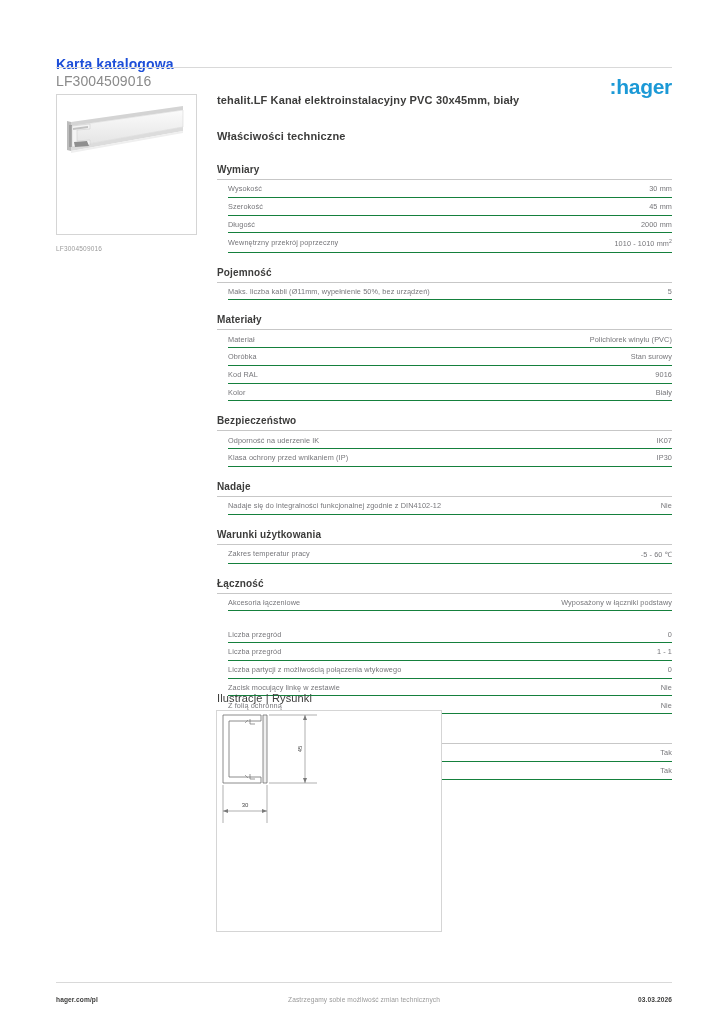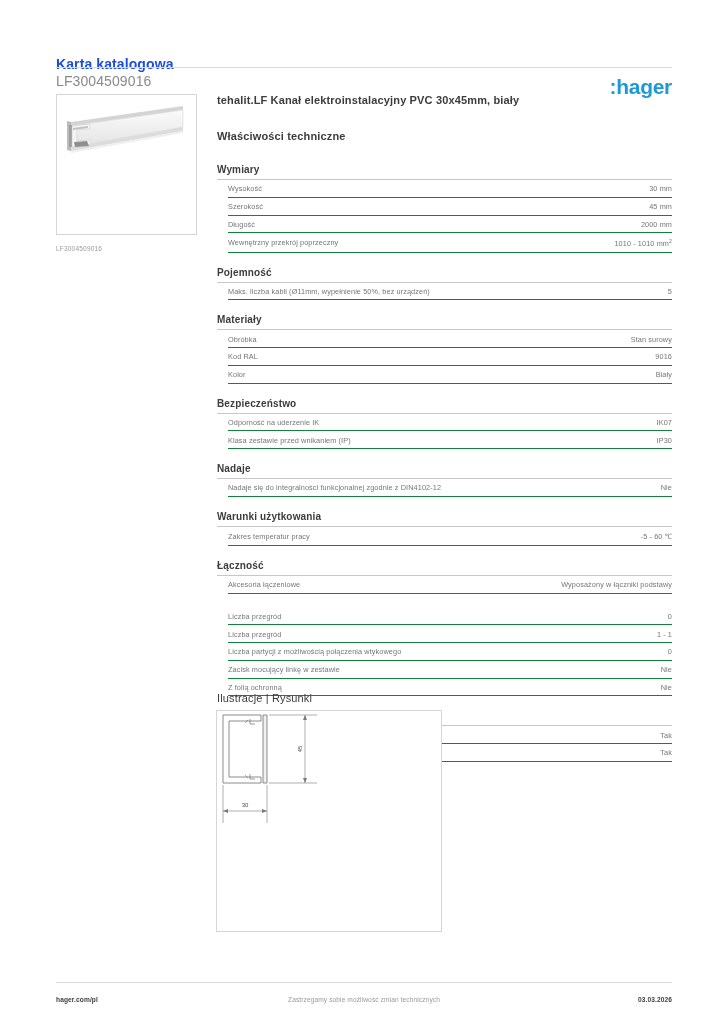--- a/index.html
+++ b/index.html
@@ -176,40 +176,44 @@
         <div class="section">
           <div class="section-head">Pojemność</div>
           <div class="row">
             <span class="label">Maks. liczba kabli (Ø11mm, wypełnienie 50%, bez urządzeń)</span>
             <span class="value">5</span>
           </div>
         </div>
         <div class="section">
           <div class="section-head">Materiały</div>
           <div class="row">
+            <span class="label">Materiał</span>
+            <span class="value">Polichlorek winylu (PVC)</span>
+          </div>
+          <div class="row">
             <span class="label">Obróbka</span>
             <span class="value">Stan surowy</span>
           </div>
           <div class="row">
             <span class="label">Kod RAL</span>
             <span class="value">9016</span>
           </div>
           <div class="row">
             <span class="label">Kolor</span>
             <span class="value">Biały</span>
           </div>
         </div>
         <div class="section">
           <div class="section-head">Bezpieczeństwo</div>
           <div class="row">
             <span class="label">Odporność na uderzenie IK</span>
             <span class="value">IK07</span>
           </div>
           <div class="row">
-            <span class="label">Klasa zestawie przed wnikaniem (IP)</span>
+            <span class="label">Klasa ochrony przed wnikaniem (IP)</span>
             <span class="value">IP30</span>
           </div>
         </div>
         <div class="section">
           <div class="section-head">Nadaje</div>
           <div class="row">
             <span class="label">Nadaje się do integralności funkcjonalnej zgodnie z DIN4102-12</span>
             <span class="value">Nie</span>
           </div>
         </div>

